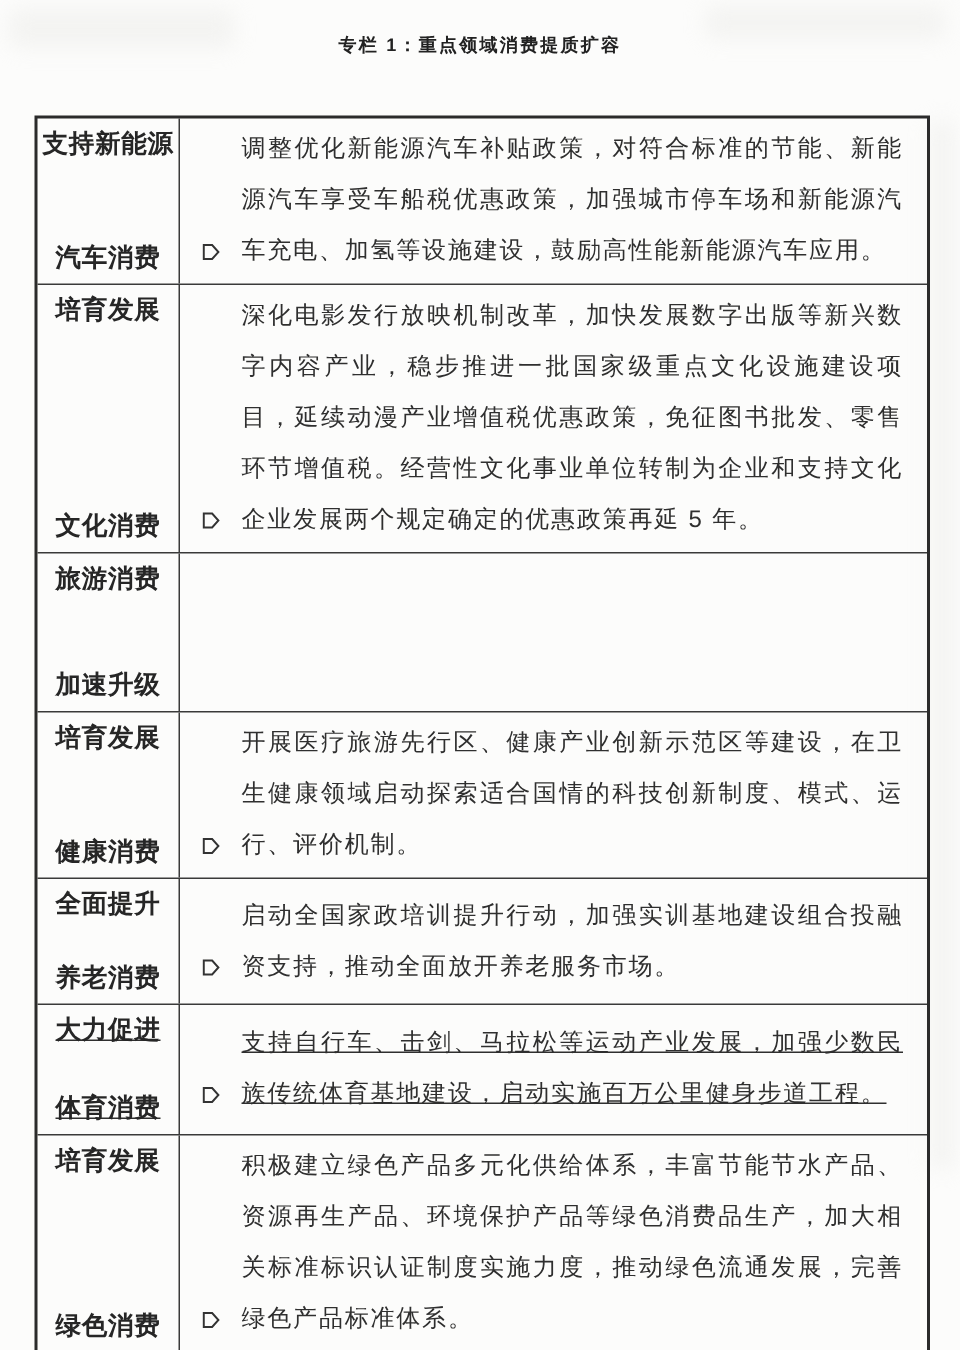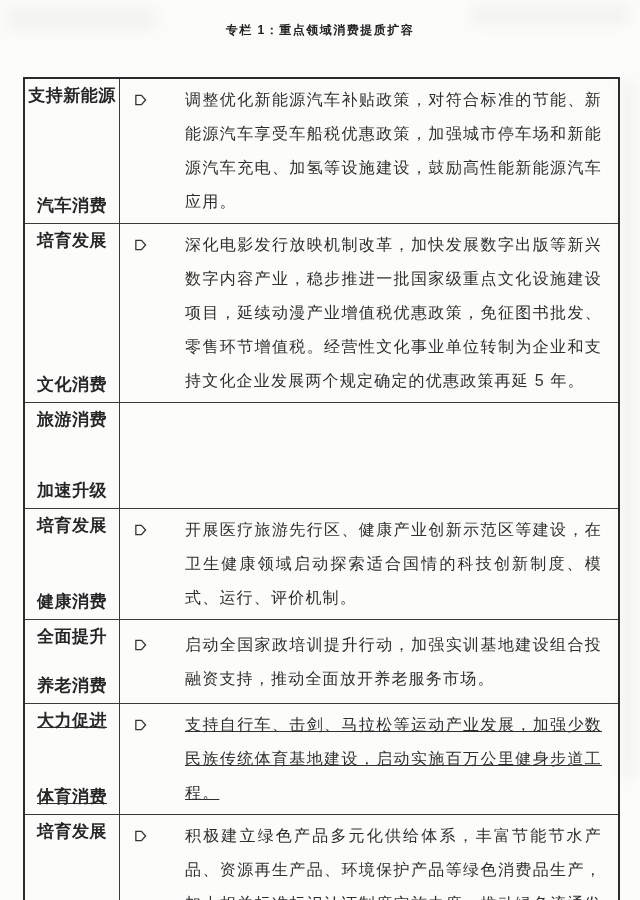--- a/index.html
+++ b/index.html
@@ -63,21 +63,21 @@
     letter-spacing: 0.5px;
     color: #262626;
   }
 
   .content-cell {
     flex: 1;
     display: flex;
     align-items: center;
     padding: 4px 16px 4px 14px;
   }
-  .content-inner { display: flex; align-items: flex-start; width: 100%; gap: 24px; }
+  .content-inner { display: flex; align-items: flex-end; width: 100%; }
 
   .bullet {
     width: 27px;
     flex-shrink: 0;
     height: 34px;
     display: flex;
     align-items: center;
   }
   .bullet svg { display: block; }
 

